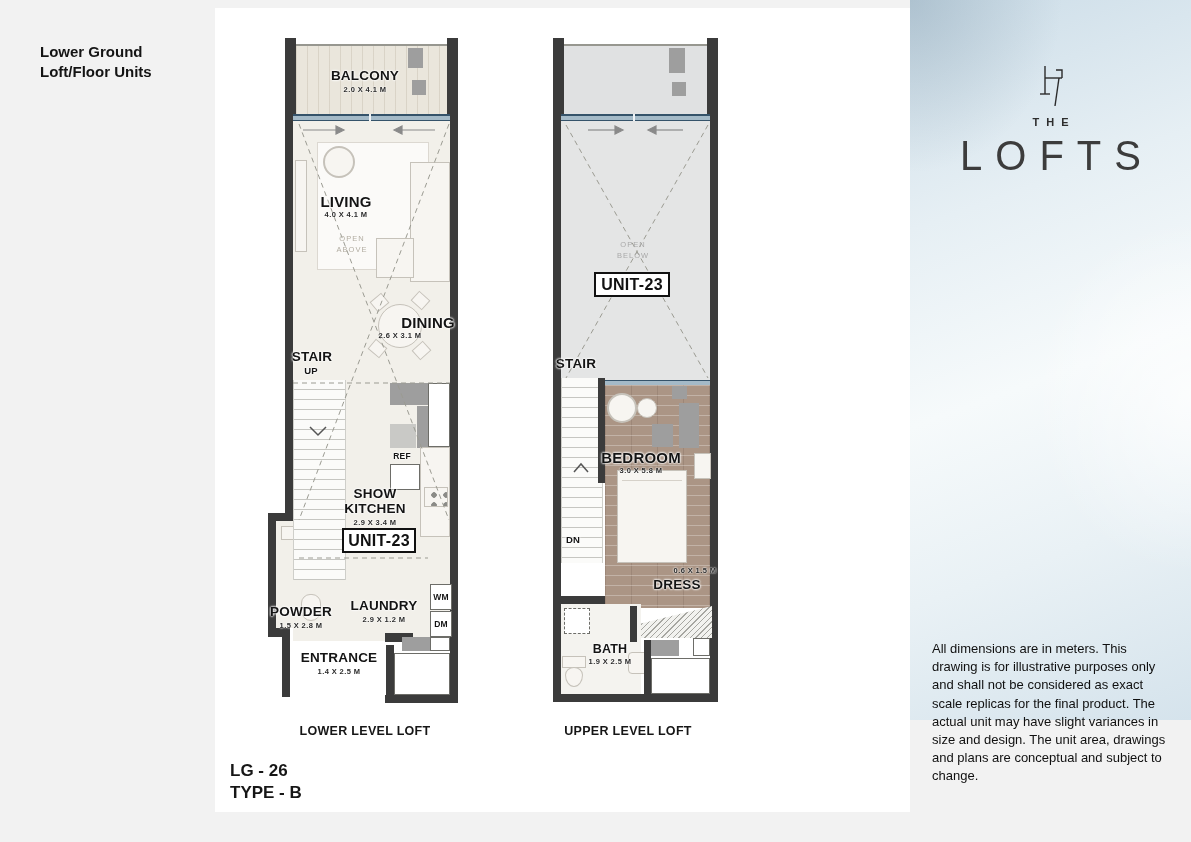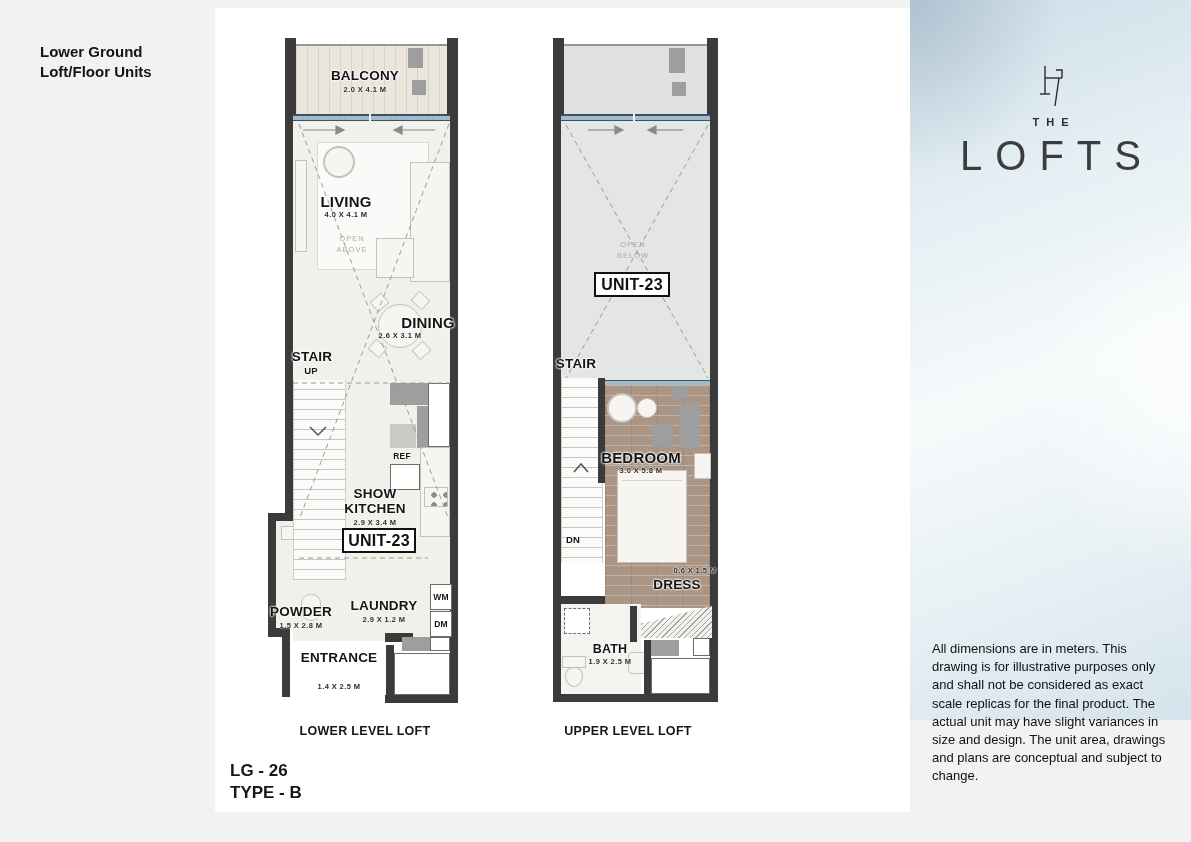--- a/index.html
+++ b/index.html
@@ -226,21 +226,21 @@
   <div class="lbl sz14" style="left:301px;top:604px;">POWDER</div>
   <div class="dim" style="left:301px;top:621px;">1.5 X 2.8 M</div>
 
   <div class="lbl sz14" style="left:384px;top:598px;">LAUNDRY</div>
   <div class="dim" style="left:384px;top:615px;">2.9 X 1.2 M</div>
 
   <div class="lbl sz9" style="left:441px;top:592px;">WM</div>
   <div class="lbl sz9" style="left:441px;top:619px;">DM</div>
 
   <div class="lbl sz14" style="left:339px;top:650px;text-align:right;">ENTRANCE</div>
-  <div class="dim" style="left:339px;top:682px;">1.4 X 2.5 M</div>
+  <div class="dim" style="left:339px;top:667px;">1.4 X 2.5 M</div>
 
   <div class="faint" style="left:633px;top:240px;color:#a9a9a9;">OPEN</div>
   <div class="faint" style="left:633px;top:251px;color:#a9a9a9;">BELOW</div>
 
   <div class="unit-tag" style="left:594px;top:272px;width:76px;height:25px;">UNIT-23</div>
 
   <div class="lbl sz14" style="left:576px;top:356px;">STAIR</div>
   <div class="lbl sz10" style="left:573px;top:534px;">DN</div>
 
   <div class="lbl sz15" style="left:641px;top:449px;">BEDROOM</div>

